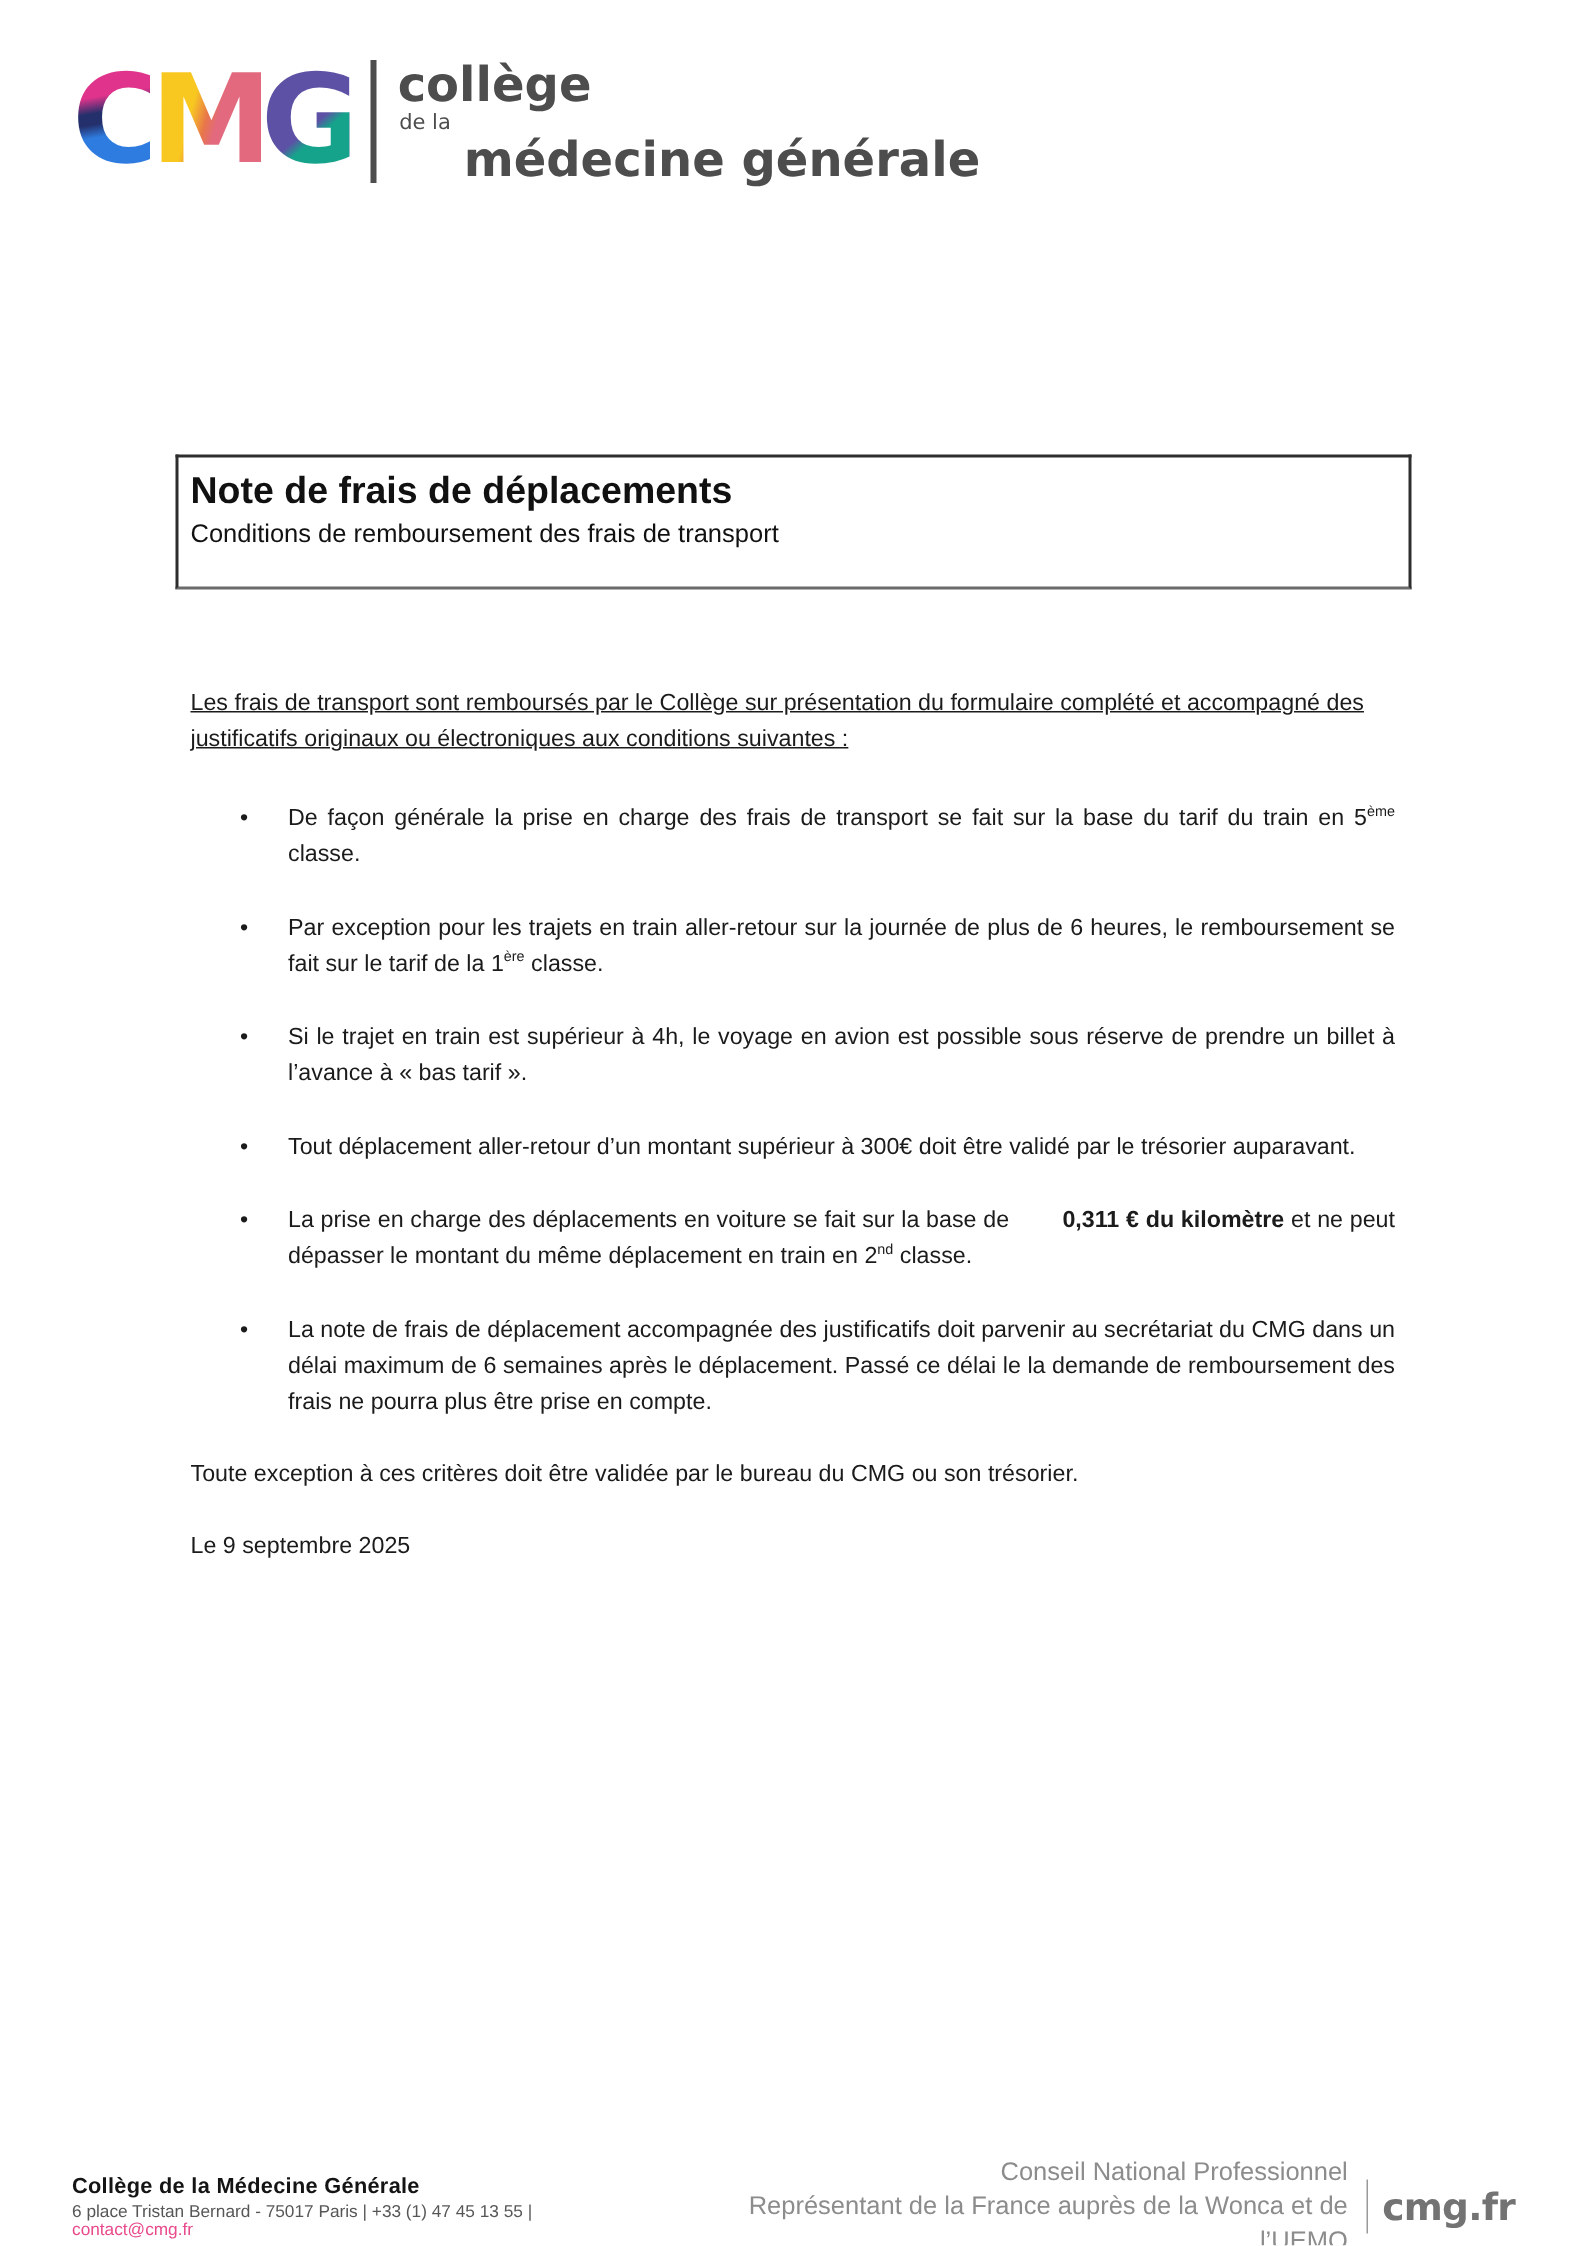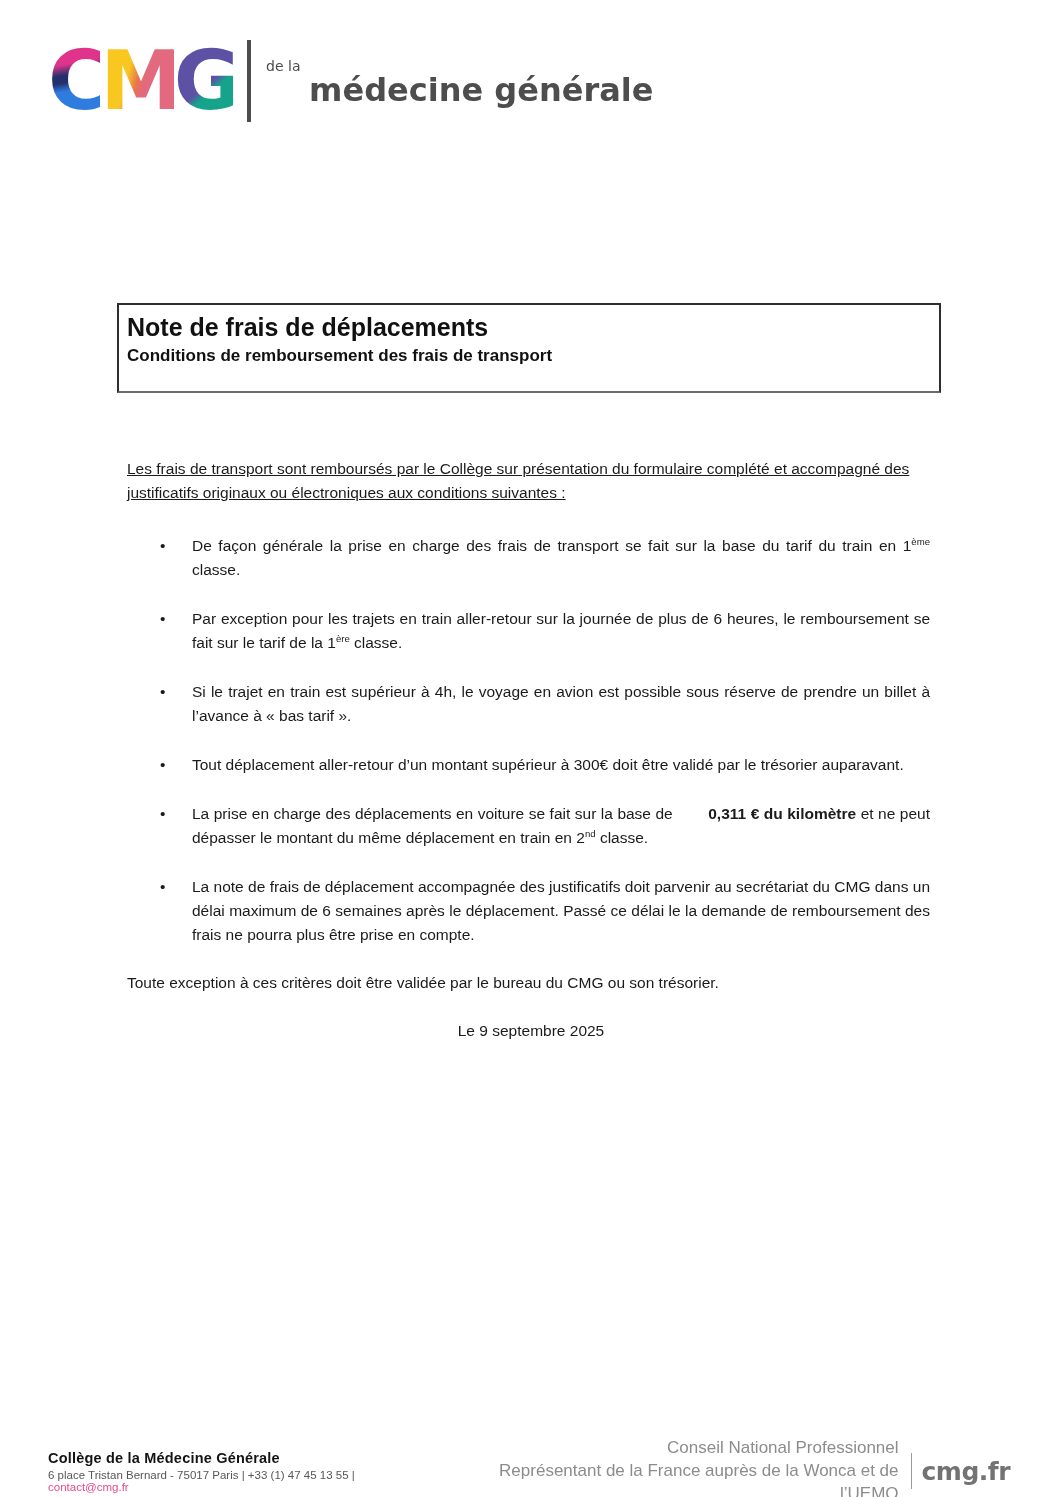--- a/index.html
+++ b/index.html
@@ -39,42 +39,42 @@
 
   
   .doc { position:absolute; left:117px; top:303px; width:824px; }
   .title-box {
     border:2px solid #2e2e2e;
     border-bottom-color:#6b6b6b;
     text-align:left;
     padding:8px 8px 25px;
   }
   .title-box .title { font-size:25px; font-weight:700; line-height:1.16; color:#111; }
-  .title-box .subtitle { font-size:17px; font-weight:700; line-height:1.2; margin-top:4px; color:#111; }
+  .title-box .subtitle { font-size:17px; font-weight:400; line-height:1.2; margin-top:4px; color:#111; }
 
   .intro { margin:64px 11px 0 10px; font-size:15.5px; line-height:24px;text-decoration:underline; }
 
   ul.bullets { margin:29px 11px 0 10px; list-style:none; }
   ul.bullets li {
     position:relative;
     padding-left:65px;
     margin-bottom:25px;
     font-size:15.5px; line-height:24px;
     text-align:justify;
   }
   ul.bullets li:last-child { margin-bottom:10px; }
   ul.bullets li::before {
     content:"\2022";
     position:absolute; left:33px; top:0;
     font-size:15.5px;
   }
   sup { font-size:0.62em; line-height:0; vertical-align:super; }
 
   .closing { margin:24px 11px 0 10px; font-size:15.5px; line-height:24px; }
-  .dateline { margin:24px 6px 0 10px; font-size:15.5px; line-height:24px; text-align:center; }
+  .dateline { margin:24px 6px 0 10px; font-size:15.5px; line-height:24px; text-align:left; }
 
   
   .footer {
     position:absolute; left:48px; right:48px; top:1424px;
     display:flex; justify-content:space-between; align-items:center;margin-top:13px;
   }
   .footer-left .org-name { font-size:14.5px; font-weight:700; color:#141414; letter-spacing:0.2px; }
   .footer-left .org-address { font-size:11.5px; color:#575757; margin-top:3px; }
   .footer-left .org-address a { color:#e84a8b; text-decoration:none; }
   .footer-right { display:flex; align-items:center; }
@@ -90,36 +90,37 @@
 <div class="page">
 
   <div class="header">
     <div class="logo-letters">
       <span class="logo-letter lc">C</span>
       <span class="logo-letter lm">M</span>
       <span class="logo-letter lg">G</span>
     </div>
     <div class="logo-divider"></div>
     <div class="logo-text">
+      <div class="l1">collège</div>
       <div class="l2">de la</div>
       <div class="l3">médecine générale</div>
     </div>
   </div>
 
   <div class="doc">
 
     <div class="title-box">
       <div class="title">Note de frais de déplacements</div>
       <div class="subtitle">Conditions de remboursement des frais de transport</div>
     </div>
 
     <p class="intro">Les frais de transport sont remboursés par le Collège sur présentation du formulaire complété et accompagné des justificatifs originaux ou électroniques aux conditions suivantes :</p>
 
     <ul class="bullets">
-      <li><span>De façon générale la prise en charge des frais de transport se fait sur la base du tarif du train en 1</span><sup>ème</sup><span> classe.</span></li>
+      <li><span>De façon générale la prise en charge des frais de transport se fait sur la base du tarif du train en 5</span><sup>ème</sup><span> classe.</span></li>
       <li><span>Par exception pour les trajets en train aller-retour sur la journée de plus de 6 heures, le remboursement se fait sur le tarif de la 1</span><sup>ère</sup><span> classe.</span></li>
       <li><span>Si le trajet en train est supérieur à 4h, le voyage en avion est possible sous réserve de prendre un billet à l’avance à « bas tarif ».</span></li>
       <li><span>Tout déplacement aller-retour d’un montant supérieur à 300€ doit être validé par le trésorier auparavant.</span></li>
       <li><span>La prise en charge des déplacements en voiture se fait sur la base de </span><span style="font-weight: 700; margin-left: 31px;">0,311 € du kilomètre</span><span> et ne peut dépasser le montant du même déplacement en train en 2</span><sup>nd</sup><span> classe.</span></li>
       <li><span>La note de frais de déplacement accompagnée des justificatifs doit parvenir au secrétariat du CMG dans un délai maximum de 6 semaines après le déplacement. Passé ce délai le la demande de remboursement des frais ne pourra plus être prise en compte.</span></li>
     </ul>
 
     <p class="closing">Toute exception à ces critères doit être validée par le bureau du CMG ou son trésorier.</p>
 
     <p class="dateline">Le 9 septembre 2025</p>

